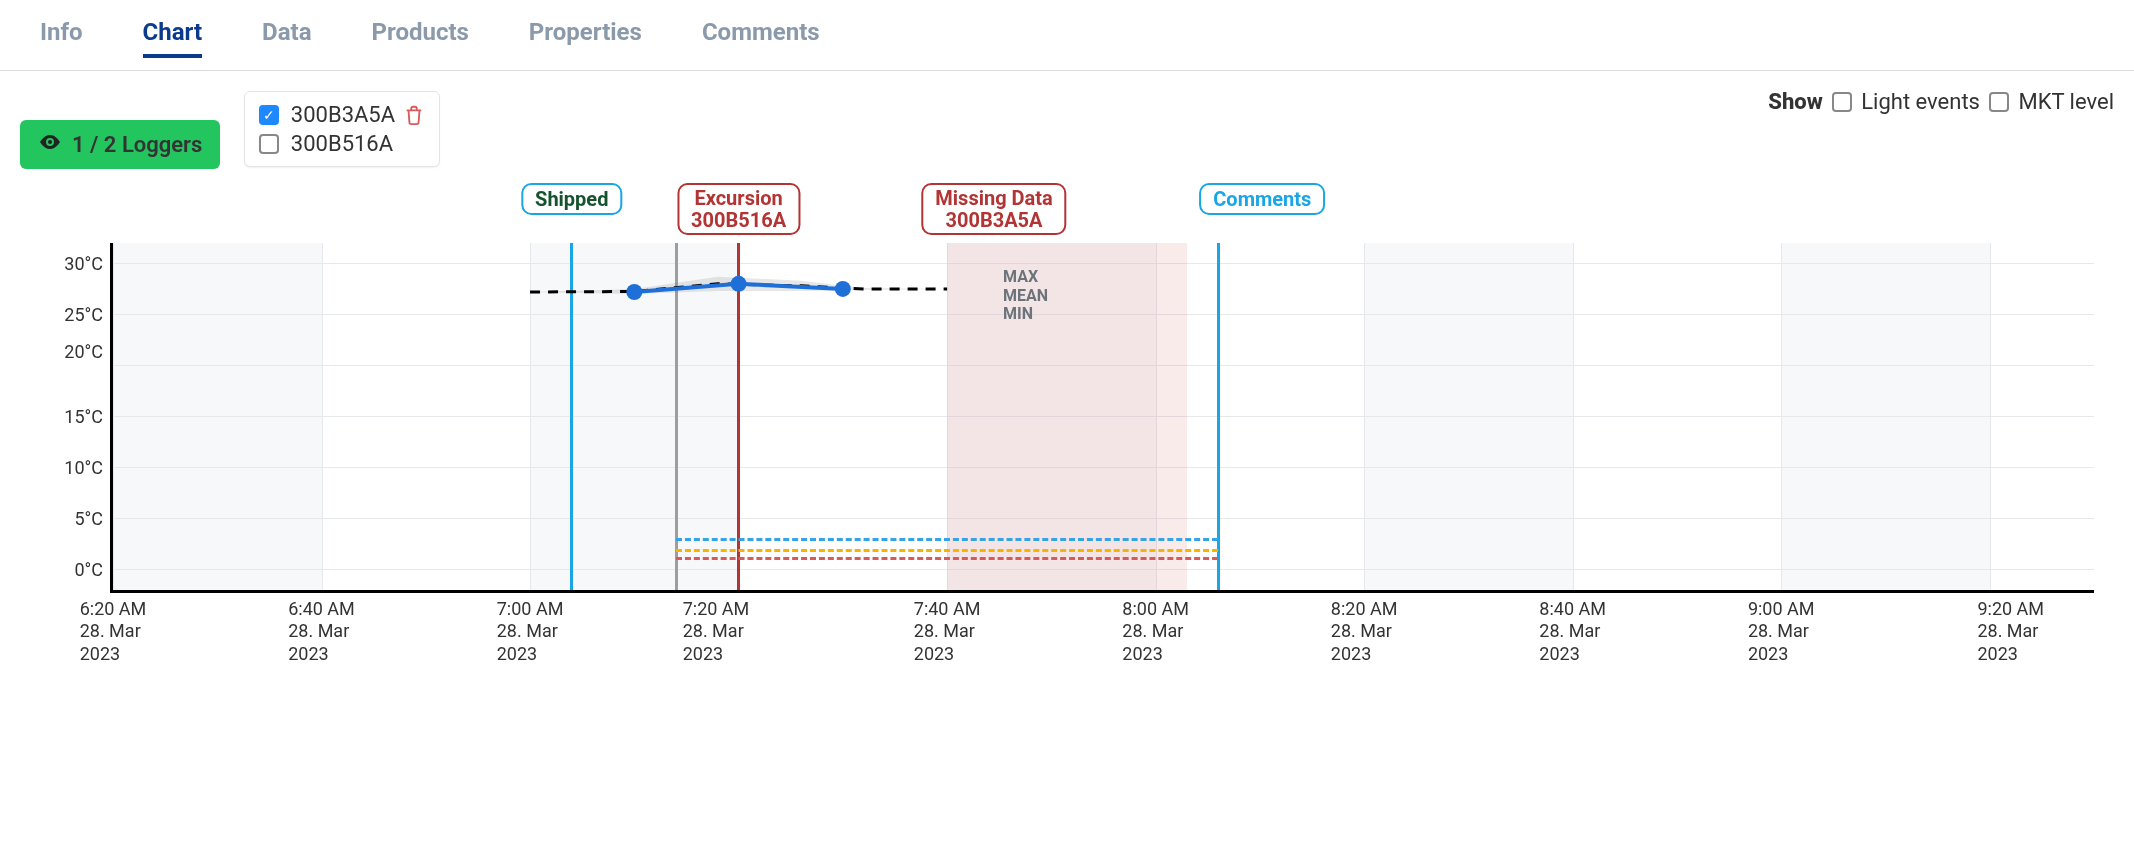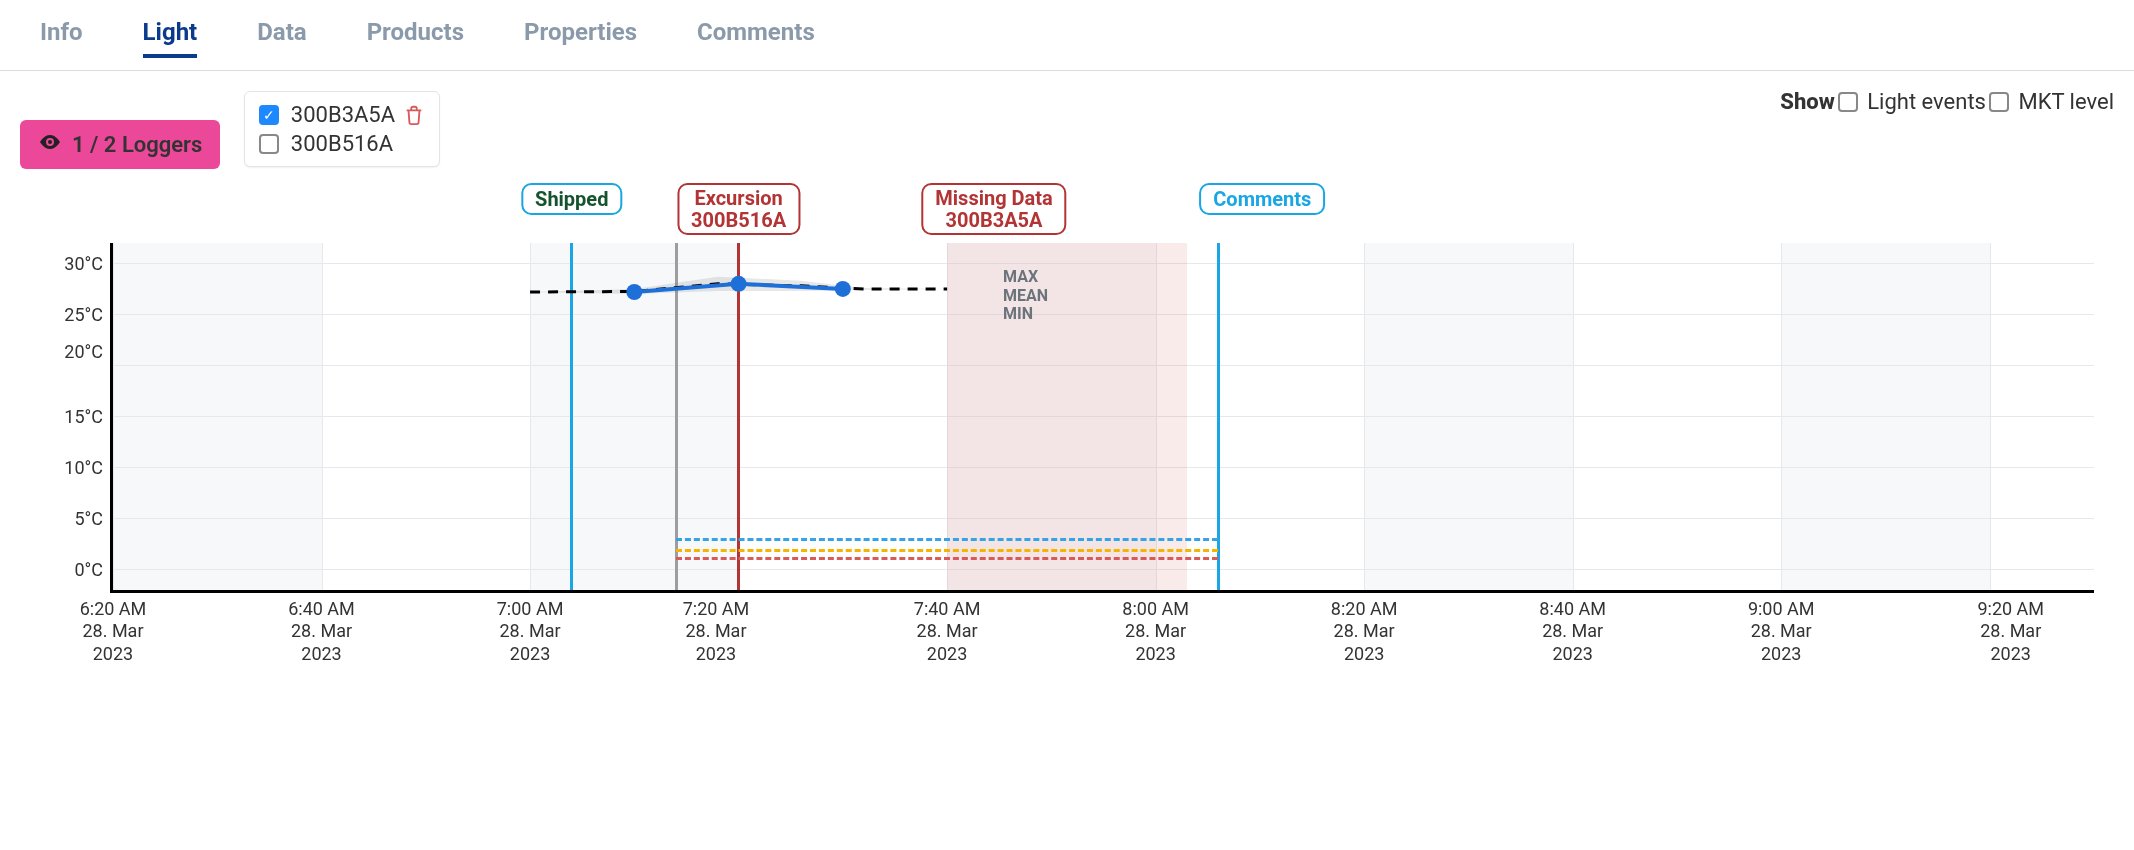--- a/index.html
+++ b/index.html
@@ -22,35 +22,35 @@
   }
   .tab { cursor: pointer; padding-bottom: 8px; }
   .tab.active { color: #0b3b8c; border-bottom: 4px solid #0b3b8c; }
   .subbar {
     display: flex;
     justify-content: space-between;
     align-items: flex-start;
     padding: 12px 20px 0 20px;
   }
   .loggers-panel {
-    background: #ec4899;
+    background: #22c55e;
     border-radius: 6px;
     padding: 10px 18px;
     font-size: 22px;
     font-weight: 600;
     display: inline-flex;
     align-items: center;
     gap: 10px;
     color: #333;
   }
   .eye-icon { font-weight: 900; }
   .show-row {
     display: flex;
     align-items: flex-end;
-    gap: 3px;
+    gap: 9px;
     font-size: 22px;
     padding-top: 6px;
   }
   .show-label { font-weight: 800; }
   .chk {
     width: 20px; height: 20px;
     border: 2px solid #888;
     border-radius: 4px;
     display: inline-flex; align-items: center; justify-content: center;
     font-size: 14px; color: #fff;
@@ -94,21 +94,21 @@
     position: absolute; top: 0; bottom: 0; width: 1px; background: #e6e8ec;
   }
   .ytick {
     position: absolute; right: 100%; padding-right: 10px;
     transform: translateY(-50%);
     font-size: 18px; white-space: nowrap;
   }
   .xtick {
     position: absolute; top: 100%; margin-top: 8px;
     transform: translateX(-50%);
-    font-size: 18px; text-align: center; white-space: nowrap; line-height: 1.25;
+    font-size: 18px; text-align: left; white-space: nowrap; line-height: 1.25;
   }
   .event-line {
     position: absolute; top: -60px; bottom: 0; width: 0;
   }
   .ev-bar { position: absolute; top: 60px; bottom: 0; left: -1.5px; width: 3px; }
   .ev-label {
     position: absolute; top: 0; left: 50%; transform: translateX(-50%);
     border: 2px solid; border-radius: 10px; background: #fff;
     padding: 2px 12px; font-weight: 700; font-size: 20px; text-align: center; white-space: nowrap;
   }
@@ -125,21 +125,21 @@
   }
   .svg-layer {
     position: absolute; left: 0; top: 0; width: 100%; height: 100%; overflow: visible;
   }
 </style>
 </head>
 <body>
 
 <div class="tabs">
   <div class="tab">Info</div>
-  <div class="tab active">Light</div>
+  <div class="tab active">Chart</div>
   <div class="tab">Data</div>
   <div class="tab">Products</div>
   <div class="tab">Properties</div>
   <div class="tab">Comments</div>
 </div>
 
 <div class="subbar">
   <div>
     <div class="loggers-panel">
       <span class="eye-icon">

